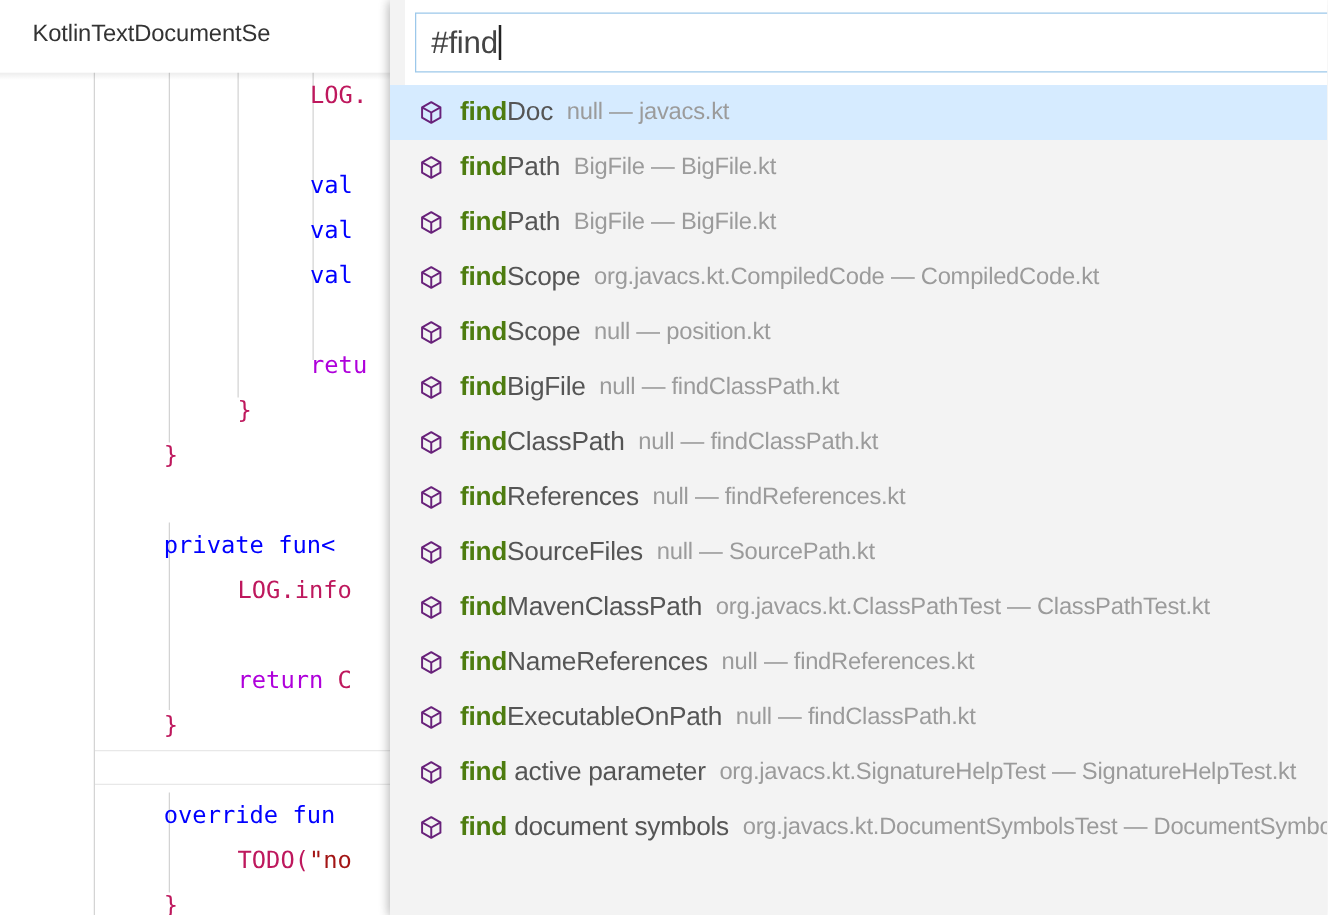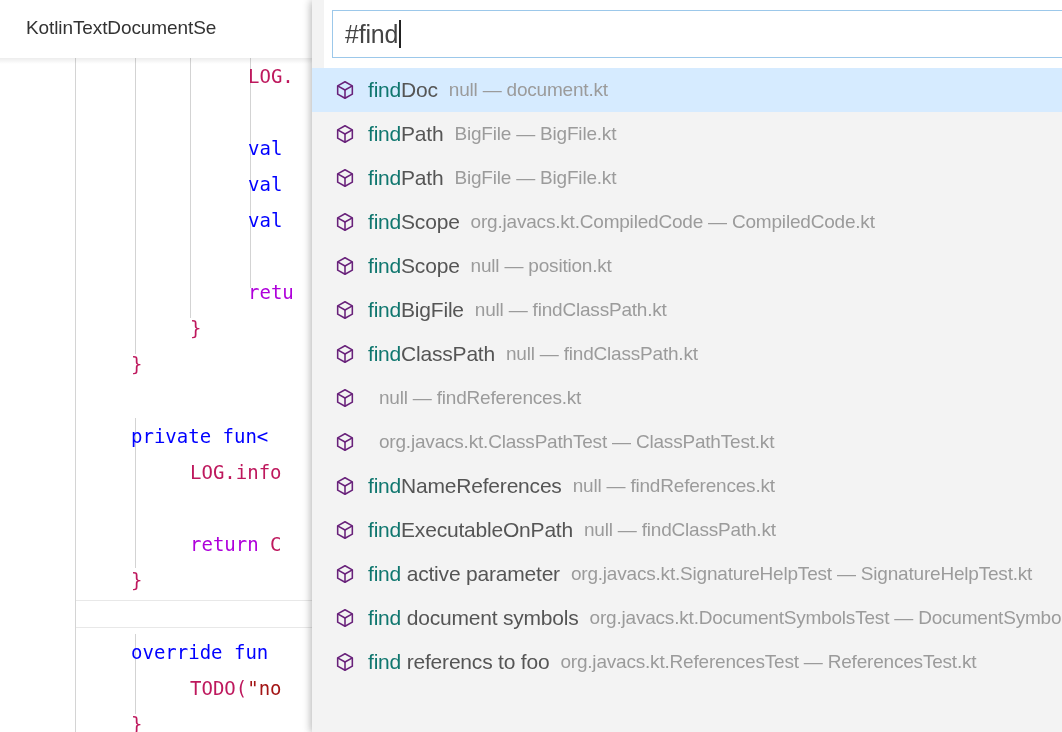--- a/index.html
+++ b/index.html
@@ -175,22 +175,22 @@
     margin-right: 12px;
     display: block;
   }
   .qo-label {
     font-family: "Liberation Sans", sans-serif;
     font-size: 21px;
     color: #555555;
     letter-spacing: -0.2px;
   }
   .qo-match {
-    color: #0f766e;
-    font-weight: normal;
+    color: #4d7c0f;
+    font-weight: bold;
   }
   .qo-desc {
     font-family: "Liberation Sans", sans-serif;
     font-size: 19px;
     color: #9b9b9b;
     margin-left: 11px;
     letter-spacing: -0.2px;
   }
 </style>
 </head>
@@ -228,21 +228,21 @@
     <div class="quickopen-list" id="qo-list">
         <div class="qo-row selected">
           <svg viewBox="0 0 24 24" class="qo-icon">
             <g fill="none" stroke="#68217a" stroke-width="1.7" stroke-linejoin="round">
               <path d="M12 3 L20 7.5 L20 16.5 L12 21 L4 16.5 L4 7.5 Z"></path>
               <path d="M4 7.5 L12 12 L20 7.5"></path>
               <path d="M12 12 L12 21"></path>
             </g>
           </svg>
           <span class="qo-label"><span class="qo-match">find</span><span>Doc</span></span>
-          <span class="qo-desc">null — document.kt</span>
+          <span class="qo-desc">null — javacs.kt</span>
         </div>
         <div class="qo-row">
           <svg viewBox="0 0 24 24" class="qo-icon">
             <g fill="none" stroke="#68217a" stroke-width="1.7" stroke-linejoin="round">
               <path d="M12 3 L20 7.5 L20 16.5 L12 21 L4 16.5 L4 7.5 Z"></path>
               <path d="M4 7.5 L12 12 L20 7.5"></path>
               <path d="M12 12 L12 21"></path>
             </g>
           </svg>
           <span class="qo-label"><span class="qo-match">find</span><span>Path</span></span>
@@ -304,30 +304,43 @@
           <span class="qo-desc">null — findClassPath.kt</span>
         </div>
         <div class="qo-row">
           <svg viewBox="0 0 24 24" class="qo-icon">
             <g fill="none" stroke="#68217a" stroke-width="1.7" stroke-linejoin="round">
               <path d="M12 3 L20 7.5 L20 16.5 L12 21 L4 16.5 L4 7.5 Z"></path>
               <path d="M4 7.5 L12 12 L20 7.5"></path>
               <path d="M12 12 L12 21"></path>
             </g>
           </svg>
+          <span class="qo-label"><span class="qo-match">find</span><span>References</span></span>
           <span class="qo-desc">null — findReferences.kt</span>
         </div>
         <div class="qo-row">
           <svg viewBox="0 0 24 24" class="qo-icon">
             <g fill="none" stroke="#68217a" stroke-width="1.7" stroke-linejoin="round">
               <path d="M12 3 L20 7.5 L20 16.5 L12 21 L4 16.5 L4 7.5 Z"></path>
               <path d="M4 7.5 L12 12 L20 7.5"></path>
               <path d="M12 12 L12 21"></path>
             </g>
           </svg>
+          <span class="qo-label"><span class="qo-match">find</span><span>SourceFiles</span></span>
+          <span class="qo-desc">null — SourcePath.kt</span>
+        </div>
+        <div class="qo-row">
+          <svg viewBox="0 0 24 24" class="qo-icon">
+            <g fill="none" stroke="#68217a" stroke-width="1.7" stroke-linejoin="round">
+              <path d="M12 3 L20 7.5 L20 16.5 L12 21 L4 16.5 L4 7.5 Z"></path>
+              <path d="M4 7.5 L12 12 L20 7.5"></path>
+              <path d="M12 12 L12 21"></path>
+            </g>
+          </svg>
+          <span class="qo-label"><span class="qo-match">find</span><span>MavenClassPath</span></span>
           <span class="qo-desc">org.javacs.kt.ClassPathTest — ClassPathTest.kt</span>
         </div>
         <div class="qo-row">
           <svg viewBox="0 0 24 24" class="qo-icon">
             <g fill="none" stroke="#68217a" stroke-width="1.7" stroke-linejoin="round">
               <path d="M12 3 L20 7.5 L20 16.5 L12 21 L4 16.5 L4 7.5 Z"></path>
               <path d="M4 7.5 L12 12 L20 7.5"></path>
               <path d="M12 12 L12 21"></path>
             </g>
           </svg>
@@ -360,28 +373,17 @@
           <svg viewBox="0 0 24 24" class="qo-icon">
             <g fill="none" stroke="#68217a" stroke-width="1.7" stroke-linejoin="round">
               <path d="M12 3 L20 7.5 L20 16.5 L12 21 L4 16.5 L4 7.5 Z"></path>
               <path d="M4 7.5 L12 12 L20 7.5"></path>
               <path d="M12 12 L12 21"></path>
             </g>
           </svg>
           <span class="qo-label"><span class="qo-match">find</span><span> document symbols</span></span>
           <span class="qo-desc">org.javacs.kt.DocumentSymbolsTest — DocumentSymbolsTest.kt</span>
         </div>
-        <div class="qo-row">
-          <svg viewBox="0 0 24 24" class="qo-icon">
-            <g fill="none" stroke="#68217a" stroke-width="1.7" stroke-linejoin="round">
-              <path d="M12 3 L20 7.5 L20 16.5 L12 21 L4 16.5 L4 7.5 Z"></path>
-              <path d="M4 7.5 L12 12 L20 7.5"></path>
-              <path d="M12 12 L12 21"></path>
-            </g>
-          </svg>
-          <span class="qo-label"><span class="qo-match">find</span><span> referencs to foo</span></span>
-          <span class="qo-desc">org.javacs.kt.ReferencesTest — ReferencesTest.kt</span>
-        </div>
       </div>
 
   </div>
 
 </div>
 
 </body></html>

